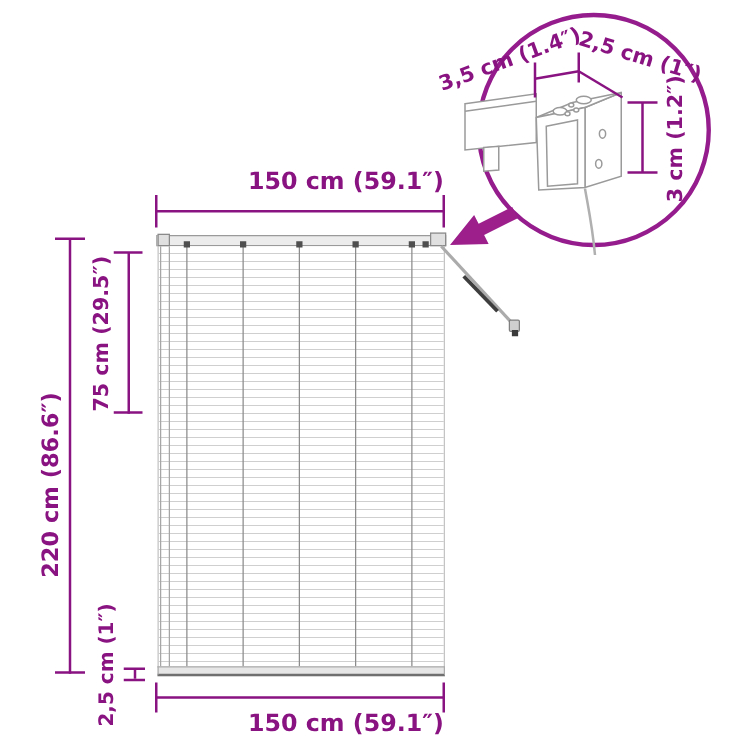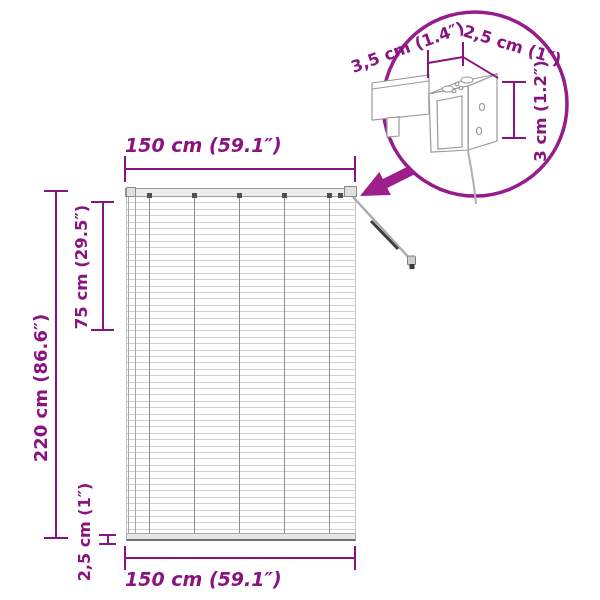--- a/index.html
+++ b/index.html
@@ -8,21 +8,21 @@
     font-family:"DejaVu Sans","Liberation Sans",sans-serif;
   }
   
   .dim{position:absolute;background:#8A1382;}
   
   .lbl{
     position:absolute;color:#8A1382;font-weight:bold;white-space:nowrap;
     font-size:16.5px;line-height:1;
   }
   .lbl.big{font-size:19px;}
-  .lbl.center{text-align:left;font-style:italic;}
+  .lbl.center{text-align:right;}
   .rot{transform:translate(-50%,-50%) rotate(-90deg);}
   .rot-m20{transform:translate(-50%,-50%) rotate(-20deg);}
   .rot-p17{transform:translate(-50%,-50%) rotate(17deg);}
   
   .headrail{
     position:absolute;left:125px;top:188px;width:232px;height:9px;
     background:#ececec;border:1px solid #9a9a9a;box-sizing:border-box;
   }
   .slats{
     position:absolute;left:126px;top:197px;width:230px;height:337px;

